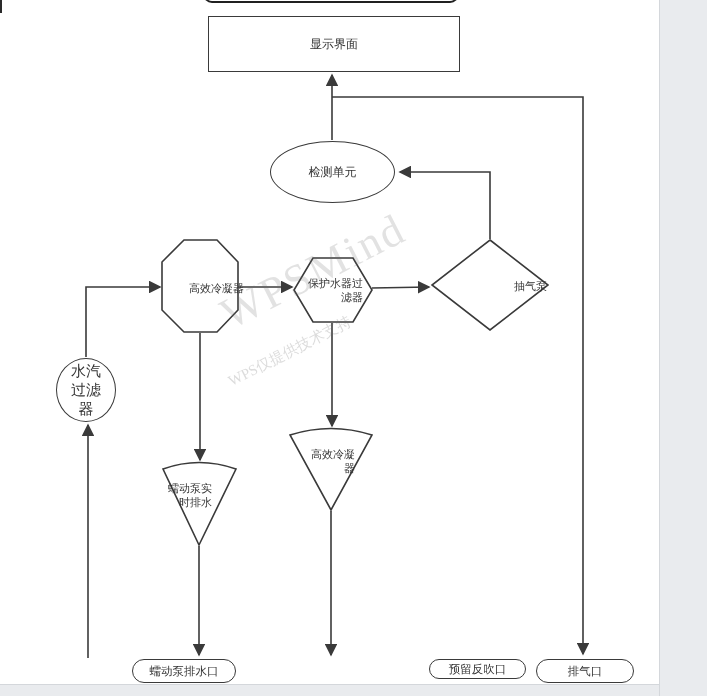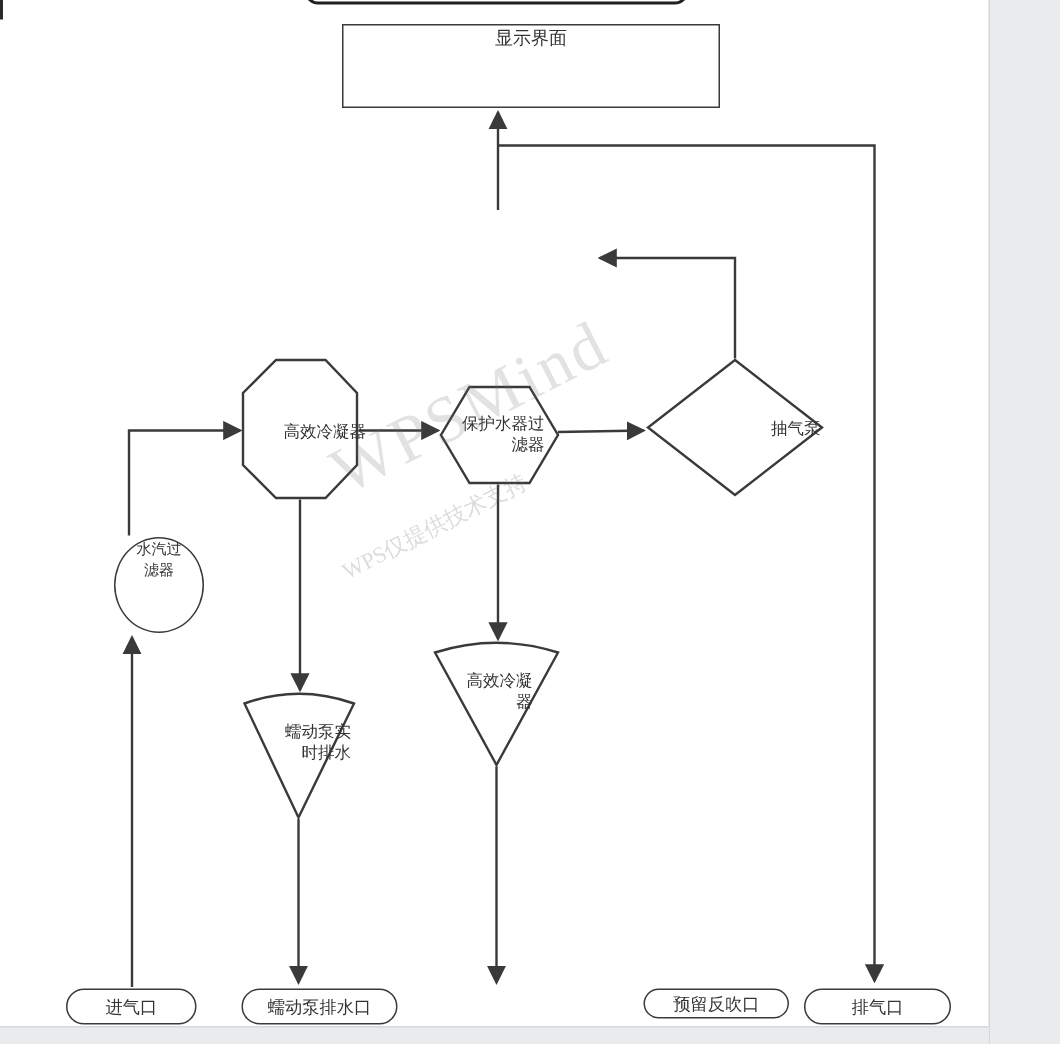--- a/index.html
+++ b/index.html
@@ -3,22 +3,22 @@
 <meta charset="utf-8">
 <style>
   html,body{margin:0;padding:0;background:#ffffff;}
   .stage{
     position:relative;width:707px;height:696px;overflow:hidden;background:#ffffff;
     font-family:"Liberation Sans","DejaVu Sans",sans-serif;color:#333;
   }
   .abs{position:absolute;box-sizing:border-box;}
   .shape{
     position:absolute;box-sizing:border-box;background:#ffffff;
-    border:1.6px solid #3a3a3a;display:flex;justify-content:center;
-    text-align:center;z-index:2;margin-left:20px;
+    border:1.6px solid #3a3a3a;display:flex;align-items:center;justify-content:center;
+    text-align:center;z-index:2;
   }
   .lbl{
     position:absolute;z-index:3;font-size:11px;line-height:1.3;color:#333;
     text-align:right;pointer-events:none;
   }
   .terminal{
     position:absolute;box-sizing:border-box;background:#fff;border:1.6px solid #3a3a3a;
     border-radius:12px;display:flex;align-items:center;justify-content:center;
     font-size:11.5px;white-space:nowrap;z-index:2;
   }
@@ -70,35 +70,35 @@
     </g>
   </svg>
 
   <div class="abs cropped-top"></div>
   <div class="abs edge-mark"></div>
 
   <div class="shape" style="left:208px;top:16px;width:252px;height:56px;font-size:12px;">
     <span>显示界面</span>
   </div>
 
+  <div class="shape" style="left:270px;top:141px;width:125px;height:62px;border-radius:50%;font-size:12px;">
+    <span>检测单元</span>
+  </div>
 
-  <div class="shape" style="left:56px;top:358px;width:60px;height:64px;border-radius:50%;font-size:10px;">
+  <div class="shape" style="left:56px;top:358px;width:60px;height:64px;border-radius:50%;font-size:15px;">
     <span style="display:inline-block;width:36px;">水汽过滤器</span>
   </div>
 
   <div class="lbl" style="left:156px;top:281px;width:88px;">高效冷凝器</div>
   <div class="lbl" style="left:303px;top:277px;width:60px;font-family:Liberation Mono, monospace;">保护水器过滤器</div>
   <div class="lbl" style="left:477px;top:279px;width:70px;">抽气泵</div>
-  <div class="lbl" style="left:184px;top:481px;width:50px;">蠕动泵实时排水</div>
+  <div class="lbl" style="left:162px;top:481px;width:50px;">蠕动泵实时排水</div>
   <div class="lbl" style="left:307px;top:447px;width:48px;">高效冷凝器</div>
 
-  <div class="terminal" style="left:44px;top:659px;width:87px;height:24px;">
-    <span>进气口</span>
-  </div>
-  <div class="terminal" style="left:161px;top:659px;width:104px;height:24px;align-items:center;">
+  <div class="terminal" style="left:132px;top:659px;width:104px;height:24px;align-items:center;">
     <span>蠕动泵排水口</span>
   </div>
   <div class="terminal" style="left:429px;top:659px;width:97px;height:20px;">
     <span>预留反吹口</span>
   </div>
   <div class="terminal" style="left:536px;top:659px;width:98px;height:24px;">
     <span>排气口</span>
   </div>
 
   <div class="wm wm-brand">WPSMind</div>

